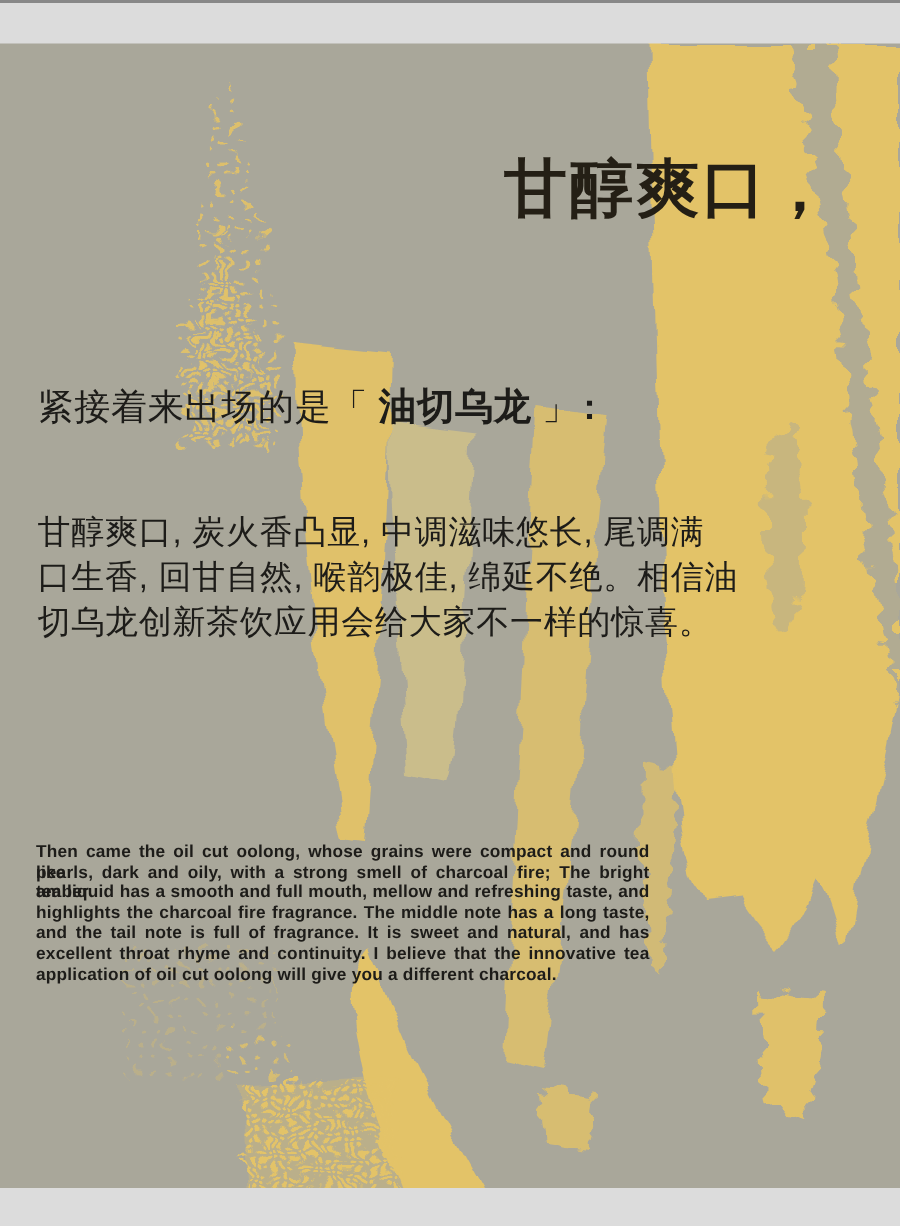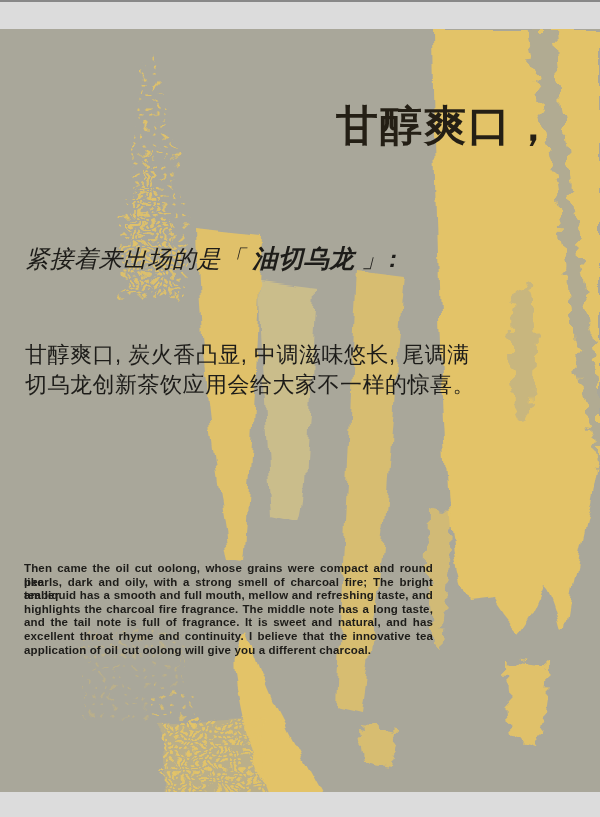--- a/index.html
+++ b/index.html
@@ -24,27 +24,26 @@
     top:100px;right:44px;
     text-align:right;
     color:var(--calligraphy,#241f15);
     font-weight:800;
     font-size:42px;
     letter-spacing:2px;
     line-height:48px;
   }
   
   #heading{
-    left:25px;top:239px;
+    left:25px;top:252px;
     font-size:24px;
     line-height:34px;
     letter-spacing:0.5px;
     color:var(--text-dark,#1d1c19);
     white-space:nowrap;
-    font-style:italic;
   }
   #heading .product{font-weight:800;font-size:25px;padding:0 7px;}
   #heading .bracket{font-weight:400;}
   #heading .colon{font-weight:800;padding-left:3px;}
   
   #para-zh{
     left:25px;top:338px;width:440px;
     color:var(--text-dark,#1d1c19);
     font-size:22px;
     letter-spacing:0.5px;
@@ -127,20 +126,21 @@
   <div id="strip-bottom" class="strip"></div>
 
   <div id="calligraphy" class="txt">
     <div>甘醇爽口，</div>
   </div>
 
   <div id="heading" class="txt"><span>紧接着来出场的是</span><span class="bracket">「</span><span class="product">油切乌龙</span><span class="bracket">」</span><span class="colon">:</span></div>
 
   <div id="para-zh" class="txt">
     <div class="zh-line">甘醇爽口, 炭火香凸显, 中调滋味悠长, 尾调满</div>
+    <div class="zh-line">口生香, 回甘自然, 喉韵极佳, 绵延不绝。相信油</div>
     <div class="zh-line">切乌龙创新茶饮应用会给大家不一样的惊喜。</div>
   </div>
 
   <div id="para-en" class="txt">
     <div class="en-line">Then came the oil cut oolong, whose grains were compact and round like</div>
     <div class="en-line">pearls, dark and oily, with a strong smell of charcoal fire; The bright amber</div>
     <div class="en-line">tea liquid has a smooth and full mouth, mellow and refreshing taste, and</div>
     <div class="en-line">highlights the charcoal fire fragrance. The middle note has a long taste,</div>
     <div class="en-line">and the tail note is full of fragrance. It is sweet and natural, and has</div>
     <div class="en-line">excellent throat rhyme and continuity. I believe that the innovative tea</div>

